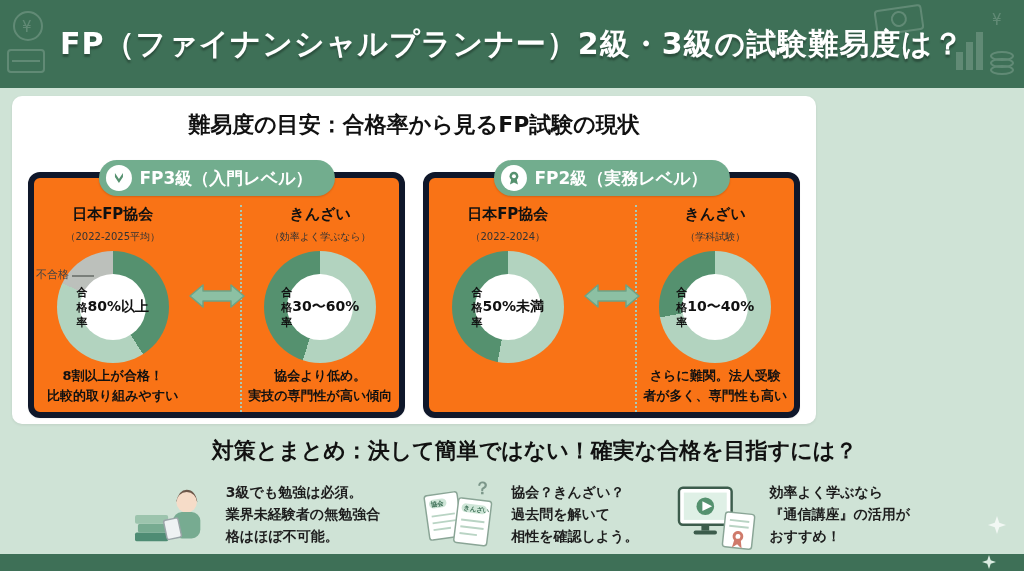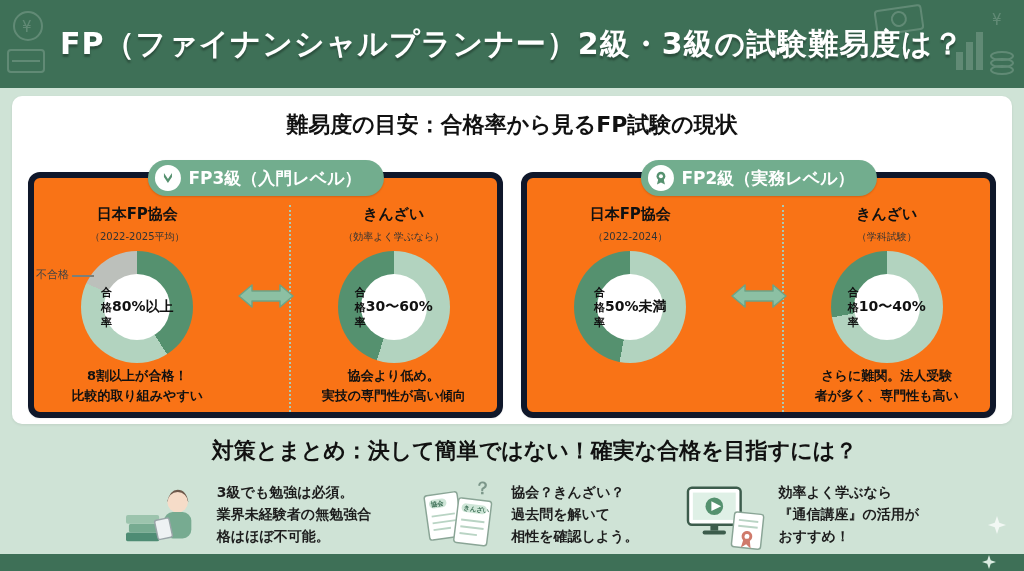--- a/index.html
+++ b/index.html
@@ -19,21 +19,21 @@
   .topbar h1 {
     color: #ffffff; font-size: 30px; font-weight: bold; letter-spacing: 1px;
     text-shadow: 0 3px 2px rgba(0,0,0,.3);
     white-space: nowrap;
   }
   .decor { position: absolute; opacity: .18; }
   .decor-left { left: 2px; top: 0; }
   .decor-right { right: 2px; top: 0; }
   
   .card {
-    position: absolute; left: 12px; top: 96px; width: 1000px; height: 328px;
+    position: absolute; left: 12px; top: 96px; width: 804px; height: 328px;
     background: #ffffff; border-radius: 10px;
     box-shadow: 0 1px 3px rgba(0,0,0,.08);
   }
   .card h2 {
     text-align: center; font-size: 22px; font-weight: bold; color: #111;
     padding-top: 14px; white-space: nowrap;
   }
   .panels { display: flex; gap: 18px; padding: 0 16px; margin-top: 32px; }
   .panel {
     position: relative; flex: 1; height: 246px;
@@ -82,21 +82,21 @@
     font-size: 11px; color: #444;
   }
   .fail-note .dash { width: 22px; border-top: 2px solid #7a7f7a; margin-top: 2px; }
   
   .summary { position: absolute; left: 0; top: 436px; width: 1024px; }
   .summary h2 {
     text-align: center; font-size: 22px; font-weight: bold; color: #111;
     white-space: nowrap;
     margin-left: 45px;
   }
-  .tips { display: flex; justify-content: center; gap: 44px; margin-top: 10px; align-items: flex-end; margin-left: 16px; }
+  .tips { display: flex; justify-content: center; gap: 35px; margin-top: 10px; align-items: flex-end; margin-left: 16px; }
   .tip { display: flex; align-items: center; gap: 8px; }
   .tip p { font-size: 14px; font-weight: bold; color: #1d1d1d; line-height: 1.55; white-space: pre-line; }
   .tip svg { flex: none; }
   
   .footbar {
     position: absolute; left: 0; top: 554px; width: 1024px; height: 17px;
     background: #3e7057;
   }
   .footbar .sparkle { position: absolute; right: 28px; top: 1px; }
   .floating-sparkle { position: absolute; right: 18px; top: 516px; opacity: .8; }

